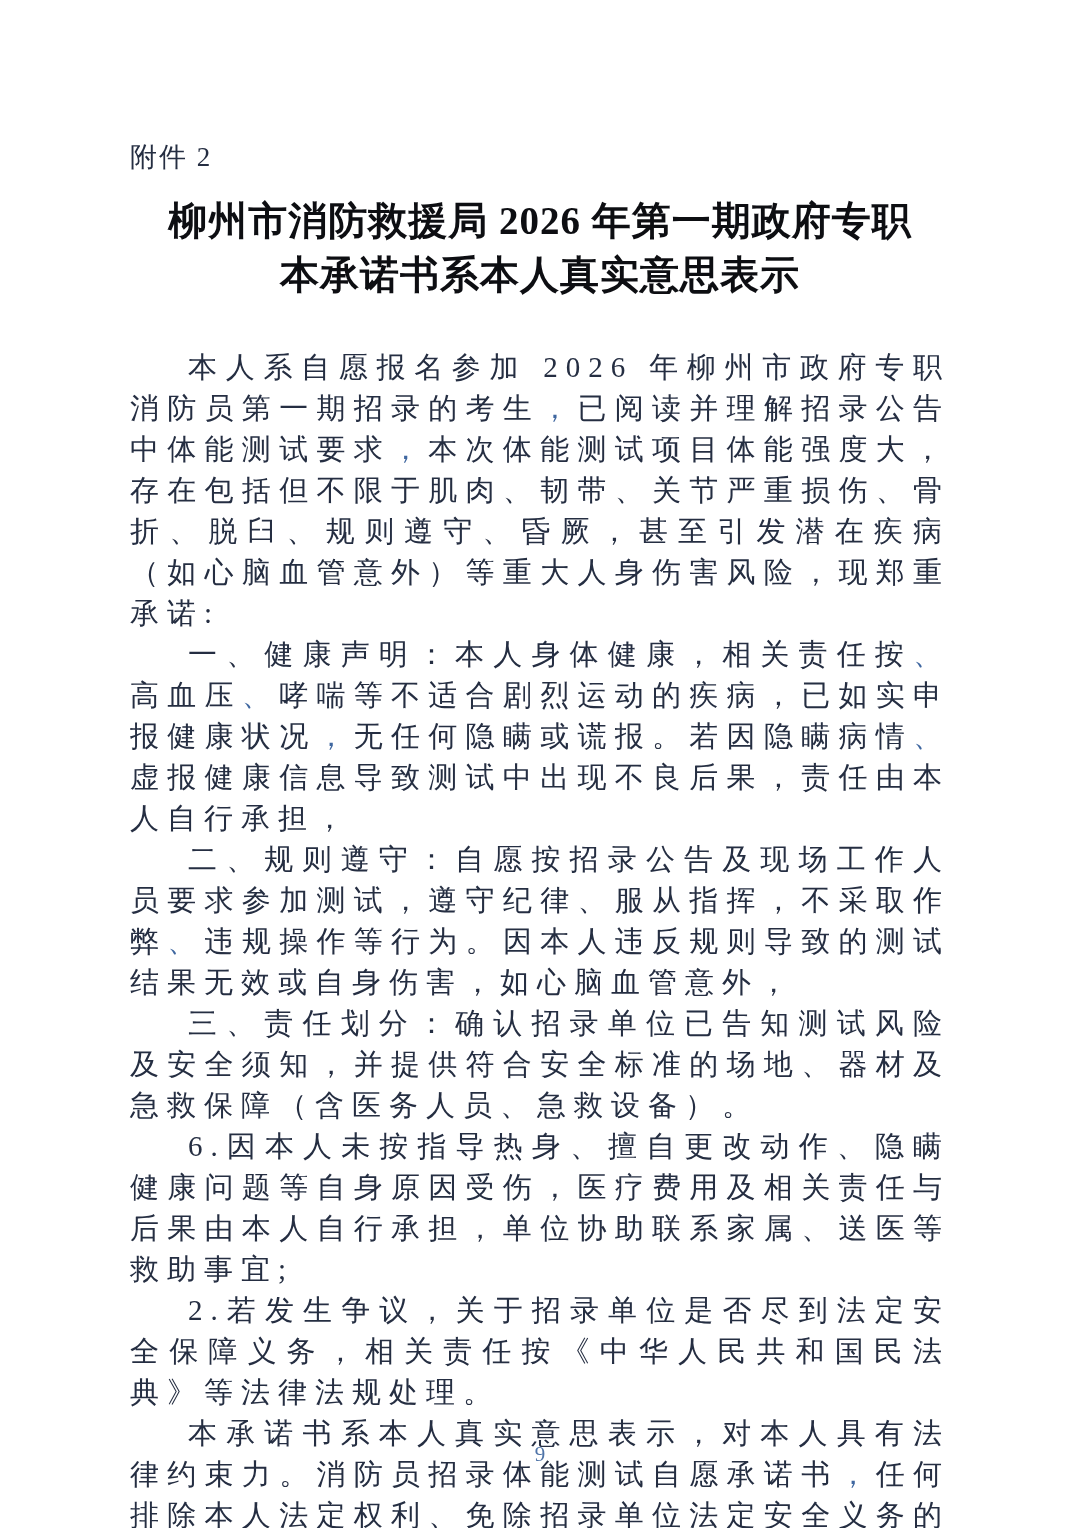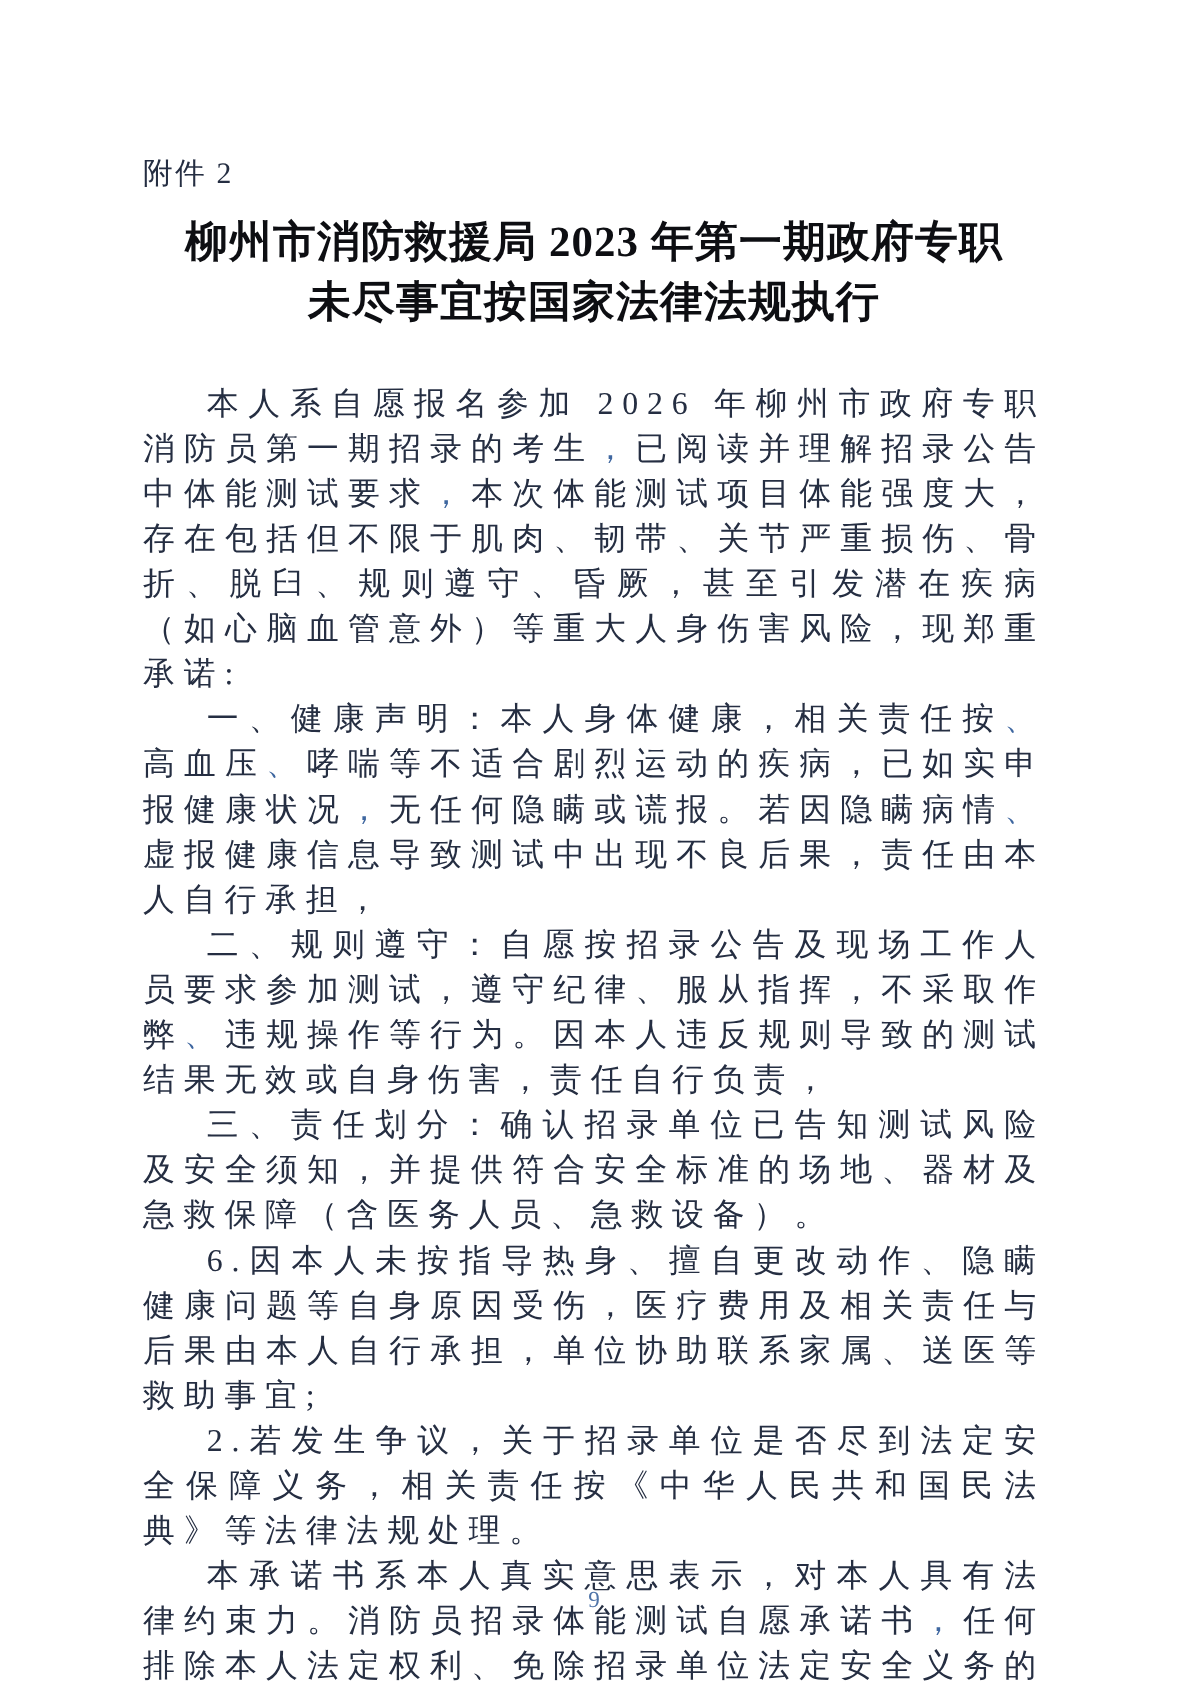--- a/index.html
+++ b/index.html
@@ -70,28 +70,28 @@
 </style>
 </head>
 <body>
 
 <div class="page">
   <div class="content">
 
     <div class="attachment">附件 2</div>
 
     <h1 class="title">
-      <span class="title-line">柳州市消防救援局 2023 年第一期政府专职</span>
-      <span class="title-line">未尽事宜按国家法律法规执行</span>
+      <span class="title-line">柳州市消防救援局 2026 年第一期政府专职</span>
+      <span class="title-line">本承诺书系本人真实意思表示</span>
     </h1>
 
     <div class="doc-body">
         <p class="para"><span>本人系自愿报名参加 2026 年柳州市政府专职消防员第一期招录的考生</span><span class="punct-blue">，</span><span>已阅读并理解招录公告中体能测试要求</span><span class="punct-blue">，</span><span>本次体能测试项目体能强度大，存在包括但不限于肌肉、韧带、关节严重损伤、骨折、脱臼、规则遵守、昏厥，甚至引发潜在疾病（如心脑血管意外）等重大人身伤害风险，现郑重承诺:</span></p>
         <p class="para"><span>一、健康声明：本人身体健康，相关责任按</span><span class="punct-blue">、</span><span>高血压</span><span class="punct-blue">、</span><span>哮喘等不适合剧烈运动的疾病，已如实申报健康状况</span><span class="punct-blue">，</span><span>无任何隐瞒或谎报。若因隐瞒病情</span><span class="punct-blue">、</span><span>虚报健康信息导致测试中出现不良后果，责任由本人自行承担，</span></p>
-        <p class="para"><span>二、规则遵守：自愿按招录公告及现场工作人员要求参加测试，遵守纪律、服从指挥，不采取作弊</span><span class="punct-blue">、</span><span>违规操作等行为。因本人违反规则导致的测试结果无效或自身伤害，责任自行负责，</span></p>
+        <p class="para"><span>二、规则遵守：自愿按招录公告及现场工作人员要求参加测试，遵守纪律、服从指挥，不采取作弊</span><span class="punct-blue">、</span><span>违规操作等行为。因本人违反规则导致的测试结果无效或自身伤害，如心脑血管意外，</span></p>
         <p class="para"><span>三、责任划分：确认招录单位已告知测试风险及安全须知，并提供符合安全标准的场地、器材及急救保障（含医务人员、急救设备）。</span></p>
         <p class="para"><span>6.因本人未按指导热身、擅自更改动作、隐瞒健康问题等自身原因受伤，医疗费用及相关责任与后果由本人自行承担，单位协助联系家属、送医等救助事宜;</span></p>
         <p class="para"><span>2.若发生争议，关于招录单位是否尽到法定安全保障义务，相关责任按《中华人民共和国民法典》等法律法规处理。</span></p>
         <p class="para"><span>本承诺书系本人真实意思表示，对本人具有法律约束力。消防员招录体能测试自愿承诺书</span><span class="punct-blue">，</span><span>任何排除本人法定权利、免除招录单位法定安全义务的条款均无效。</span></p>
       </div>
 
   </div>
 
   <div class="page-number">9</div>
 </div>

